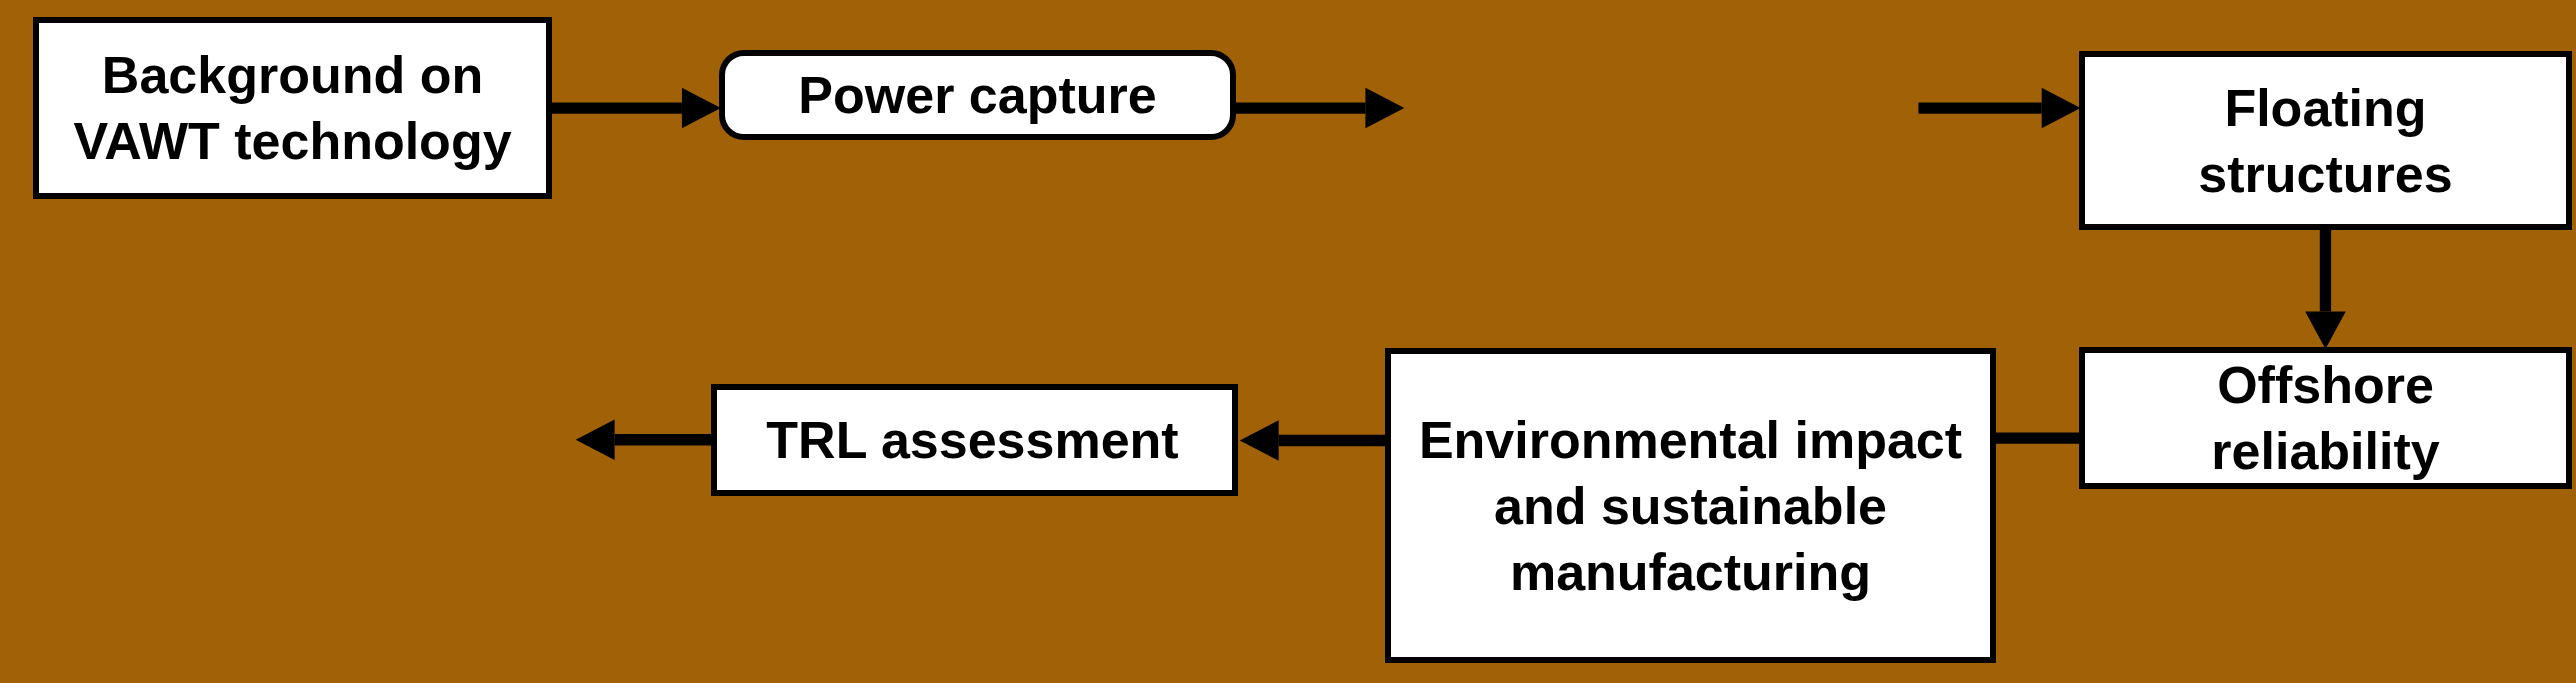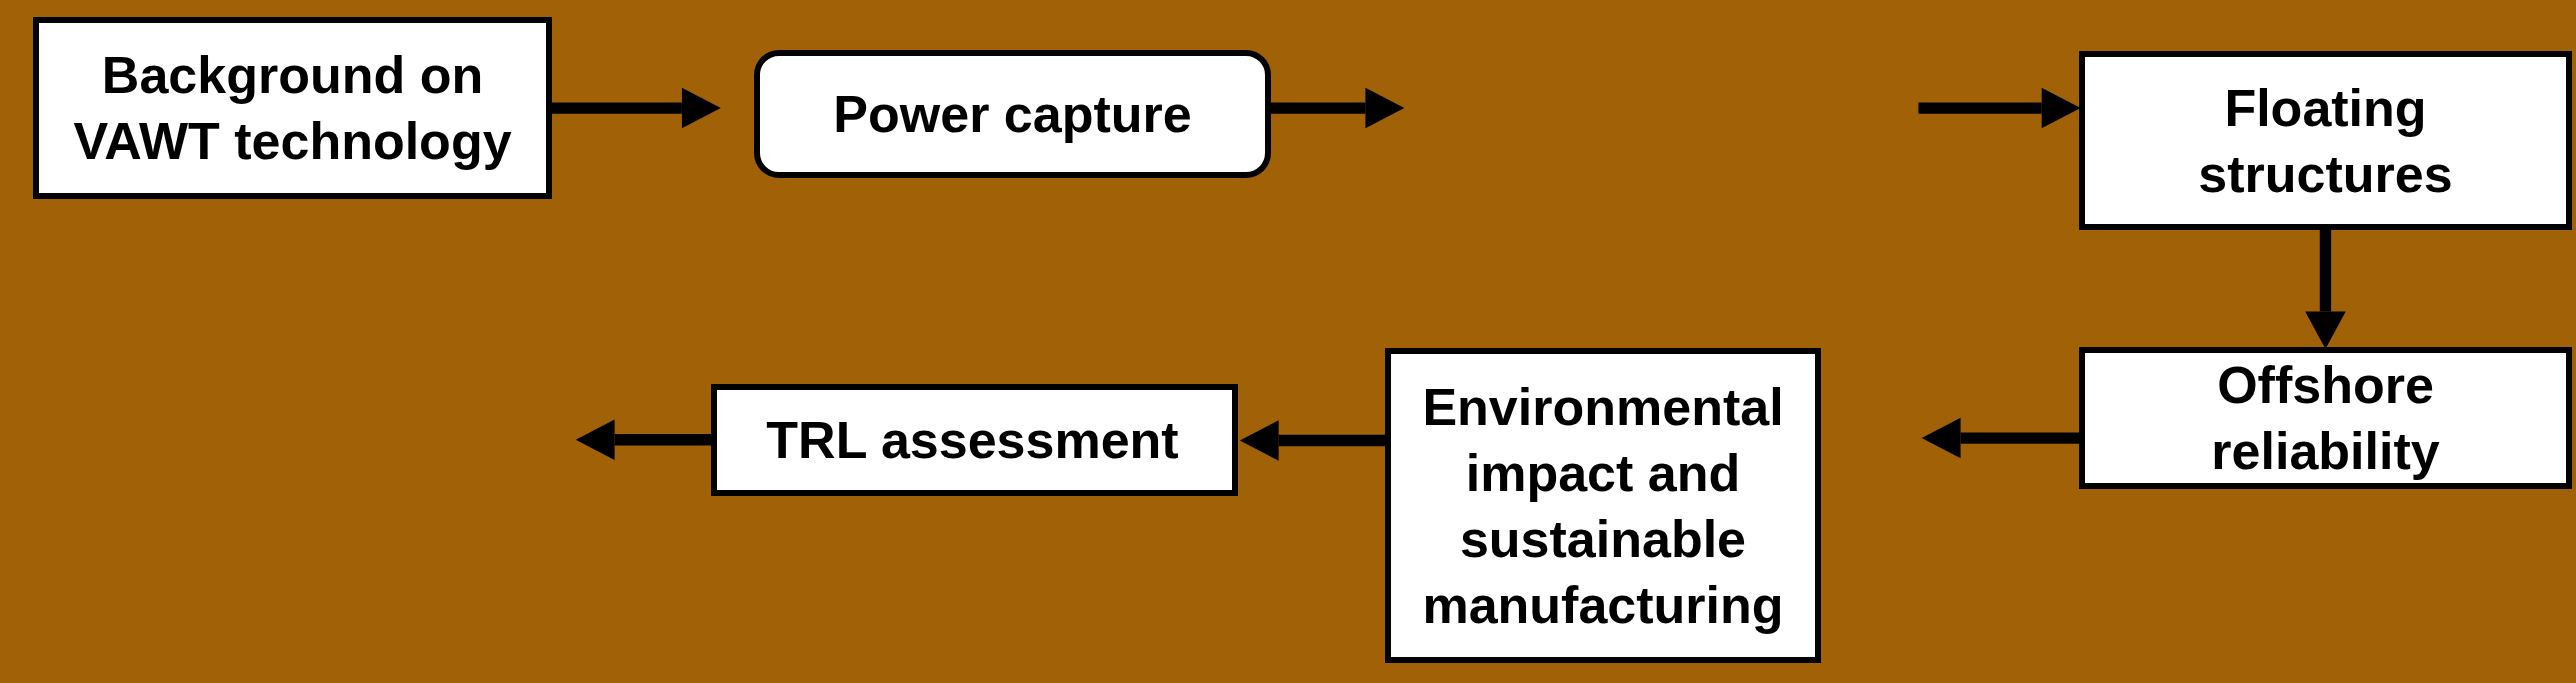--- a/index.html
+++ b/index.html
@@ -27,25 +27,25 @@
     text-align: center;
     display: flex;
     align-items: center;
     justify-content: center;
     padding: 0 24px;
     z-index: 2;
   }
   .flow-node span { display: inline-block; }
   
   .n0 { left: 33px;   top: 17px;  width: 519px; height: 182px; }
-  .n1 { left: 754px;  top: 50px;  width: 517px; height: 128px; border-radius: 25px; }
+  .n1 { left: 719px;  top: 50px;  width: 517px; height: 90px; border-radius: 25px; }
   .n2 { left: 1403px; top: 51px;  width: 517px; height: 178px; }
   .n3 { left: 2079px; top: 51px;  width: 493px; height: 179px; }
   .n4 { left: 2079px; top: 347px; width: 493px; height: 142px; }
-  .n5 { left: 1385px; top: 348px; width: 436px; height: 315px; }
+  .n5 { left: 1385px; top: 348px; width: 611px; height: 315px; }
   .n6 { left: 711px;  top: 384px; width: 527px; height: 112px; padding-left: 20px; }
   .n7 { left: 13.8px;   top: 386px; width: 560px; height: 113px; }
   #arrow-layer {
     position: absolute;
     left: 0; top: 0;
     width: 2576px;
     height: 684px;
     z-index: 1;
   }
   #arrow-layer line { stroke: #000000; stroke-width: 14px; }

